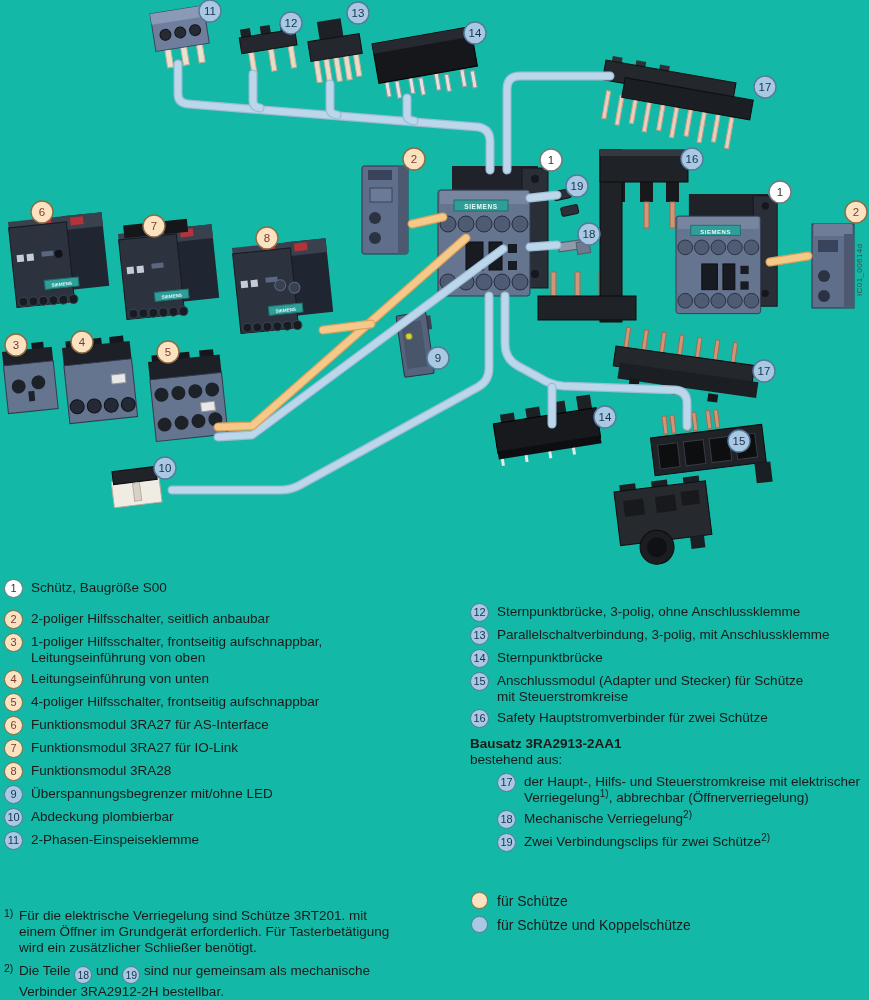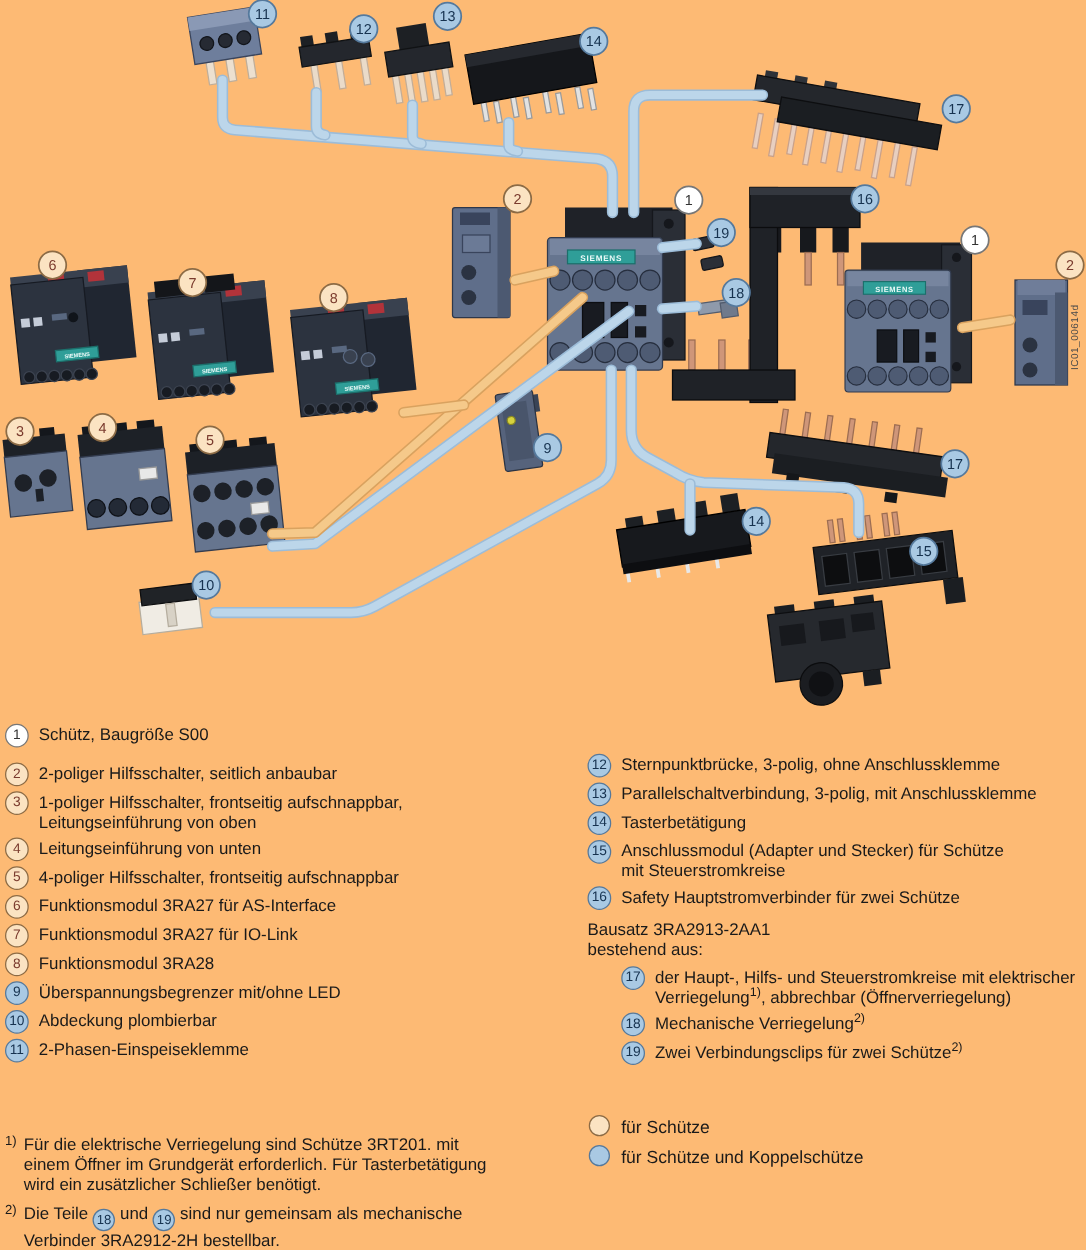--- a/index.html
+++ b/index.html
@@ -1,34 +1,34 @@
 <!DOCTYPE html>
 <html><head>
 <meta charset="utf-8">
 <style>
   html,body{margin:0;padding:0;background:#fff;}
-  #page{position:relative;width:869px;height:1000px;background:#fdba74;overflow:hidden;
+  #page{position:relative;width:869px;height:1000px;background:#14b8a6;overflow:hidden;
         font-family:"Liberation Sans",sans-serif;color:#1a1a1a;}
   #diagram{position:absolute;left:0;top:0;}
 
   
   .col{position:absolute;font-size:13.5px;line-height:16px;}
   #col-left{left:4px;top:580px;width:458px;}
   #col-right{left:470px;top:604px;width:396px;}
   .lrow{display:flex;margin-bottom:5px;}
   .lrow.gap1{margin-bottom:13px;}
   .lbadge{flex:0 0 19px;width:19px;height:19px;border-radius:50%;margin-right:8px;
           display:flex;align-items:center;justify-content:center;
           font-size:11px;line-height:1;box-sizing:border-box;margin-top:-1px;}
   .b-beige{background:#fbe3c2;border:1.4px solid #8c6b45;color:#7a3b2e;}
   .b-blue{background:#a9c9e3;border:1.4px solid #55799c;color:#16324f;}
   .b-white{background:#ffffff;border:1.4px solid #777;color:#333;}
   .ltext{flex:1;}
   .ltext sup{font-size:10px;line-height:0;}
-  .kit-title{margin:8px 0 0 0;}
+  .kit-title{margin:8px 0 0 0;font-weight:bold;}
   .kit-items{margin-left:27px;margin-top:6px;}
   #key-block{position:absolute;left:471px;top:876px;font-size:14px;line-height:16px;margin-top:16px;}
   .key-row{display:flex;align-items:center;margin-bottom:7px;}
   .key-dot{width:17px;height:17px;border-radius:50%;margin-right:9px;box-sizing:border-box;}
   .kd-beige{background:#fbe3c2;border:1.4px solid #8c6b45;}
   .kd-blue{background:#a9c9e3;border:1.4px solid #55799c;}
 
   
   #footnotes{position:absolute;left:4px;top:908px;width:460px;font-size:13.5px;line-height:16px;}
   .fn{position:relative;padding-left:15px;margin-bottom:7px;}
@@ -549,21 +549,21 @@
         </div>
         <div class="lrow">
           <span class="lbadge b-blue">13</span>
           <div class="ltext">
             <div>Parallelschaltverbindung, 3-polig, mit Anschlussklemme</div>
           </div>
         </div>
         <div class="lrow">
           <span class="lbadge b-blue">14</span>
           <div class="ltext">
-            <div>Tasterbetätigung</div>
+            <div>Sternpunktbrücke</div>
           </div>
         </div>
         <div class="lrow">
           <span class="lbadge b-blue">15</span>
           <div class="ltext">
             <div>Anschlussmodul (Adapter und Stecker) für Schütze</div>
             <div>mit Steuerstromkreise</div>
           </div>
         </div>
         <div class="lrow">

